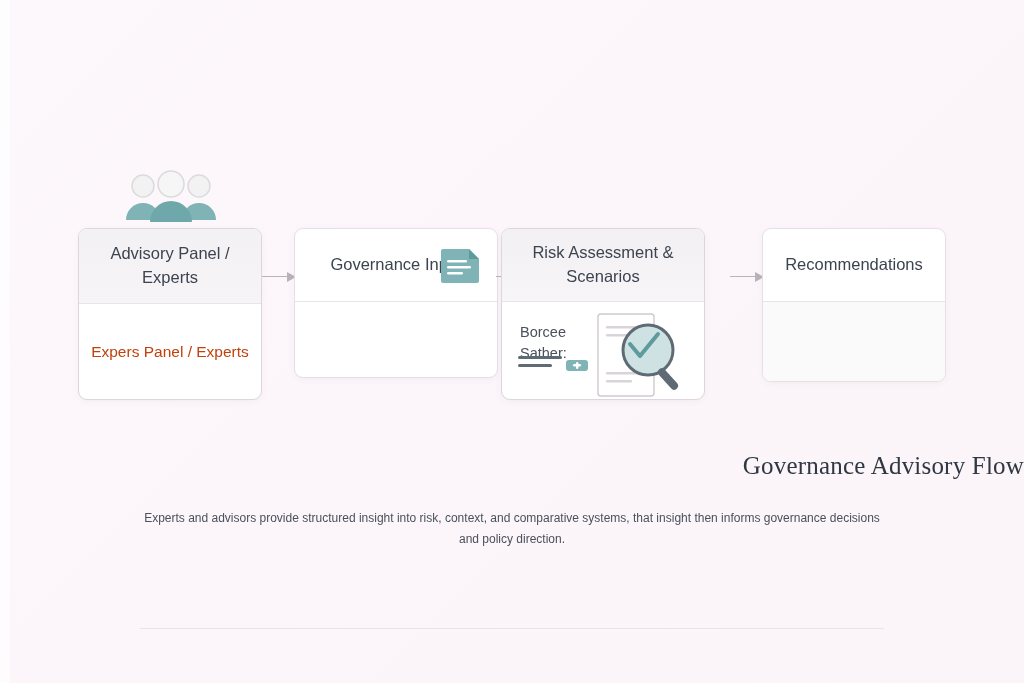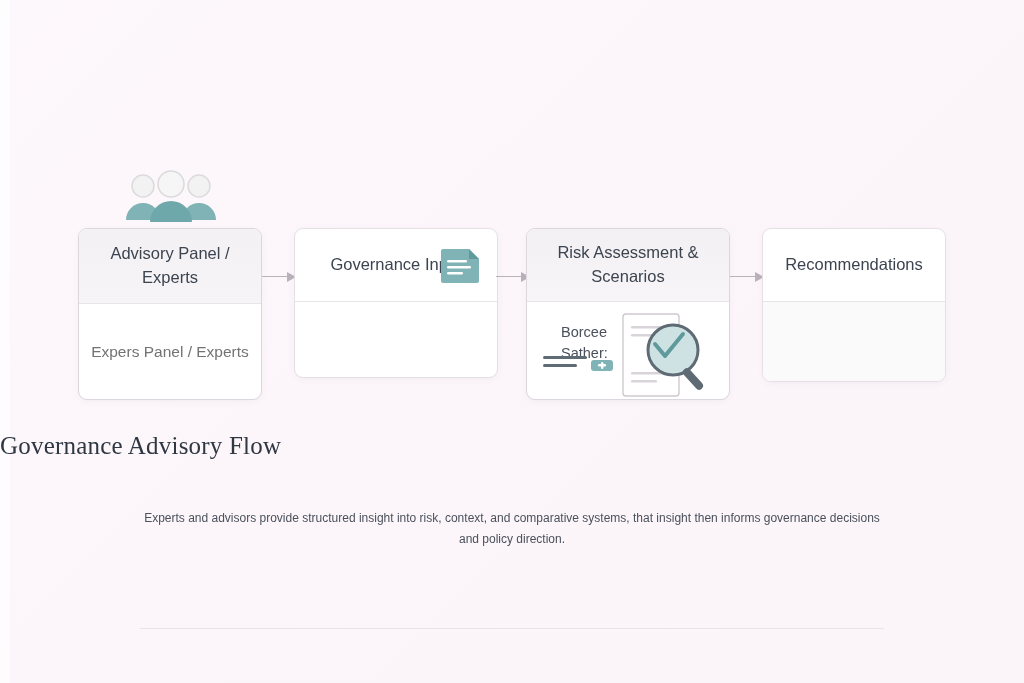--- a/index.html
+++ b/index.html
@@ -80,34 +80,34 @@
     height: 170px;
     border-color: #dcd6de;
   }
   #node-advisory .head {
     height: 74px;
     background: linear-gradient(180deg, #f4f1f4 0%, #f7f4f7 100%);
   }
   #node-advisory .body {
     height: 95px;
     font-size: 15.5px;
-    color: #737373;
+    color: #c2410c;
   }
   
   #node-governance {
     left: 216px;
     width: 202px;
     height: 148px;
   }
   #node-governance .head { height: 72px; }
   #node-governance .body { height: 75px; font-size: 16.5px; }
 
   
   #node-risk {
-    left: 448px;
+    left: 423px;
     width: 202px;
     height: 170px;
     border-color: #dcd6de;
   }
   #node-risk .head {
     height: 72px;
     background: linear-gradient(180deg, #f3f0f3 0%, #f7f5f8 100%);
   }
   #node-risk .body {
     height: 97px;
@@ -172,44 +172,43 @@
   }
   .risk-illus .risk-label {
     position: absolute;
     left: 10px;
     top: 14px;
     font-size: 14.5px;
     color: #4a515c;
     line-height: 1.45;
     text-align: left;
     width: 78px;
-    margin-left: 16px;
   }
   .risk-illus .lines {
     position: absolute;
     left: 8px;
     bottom: 18px;
     width: 80px;
     height: 22px;
   }
   .risk-illus .magnifier {
     position: absolute;
     right: 6px;
     top: 2px;
     width: 100px;
     height: 92px;
   }
 
   
   .title {
     position: absolute;
     left: 0;
-    top: 432px;
+    top: 452px;
     width: 1024px;
-    text-align: left;
+    text-align: right;
     font-family: "Liberation Serif", serif;
     font-size: 25px;
     color: #2f3742;
     letter-spacing: 0.2px;
   }
   .caption {
     position: absolute;
     left: 142px;
     top: 508px;
     width: 740px;

